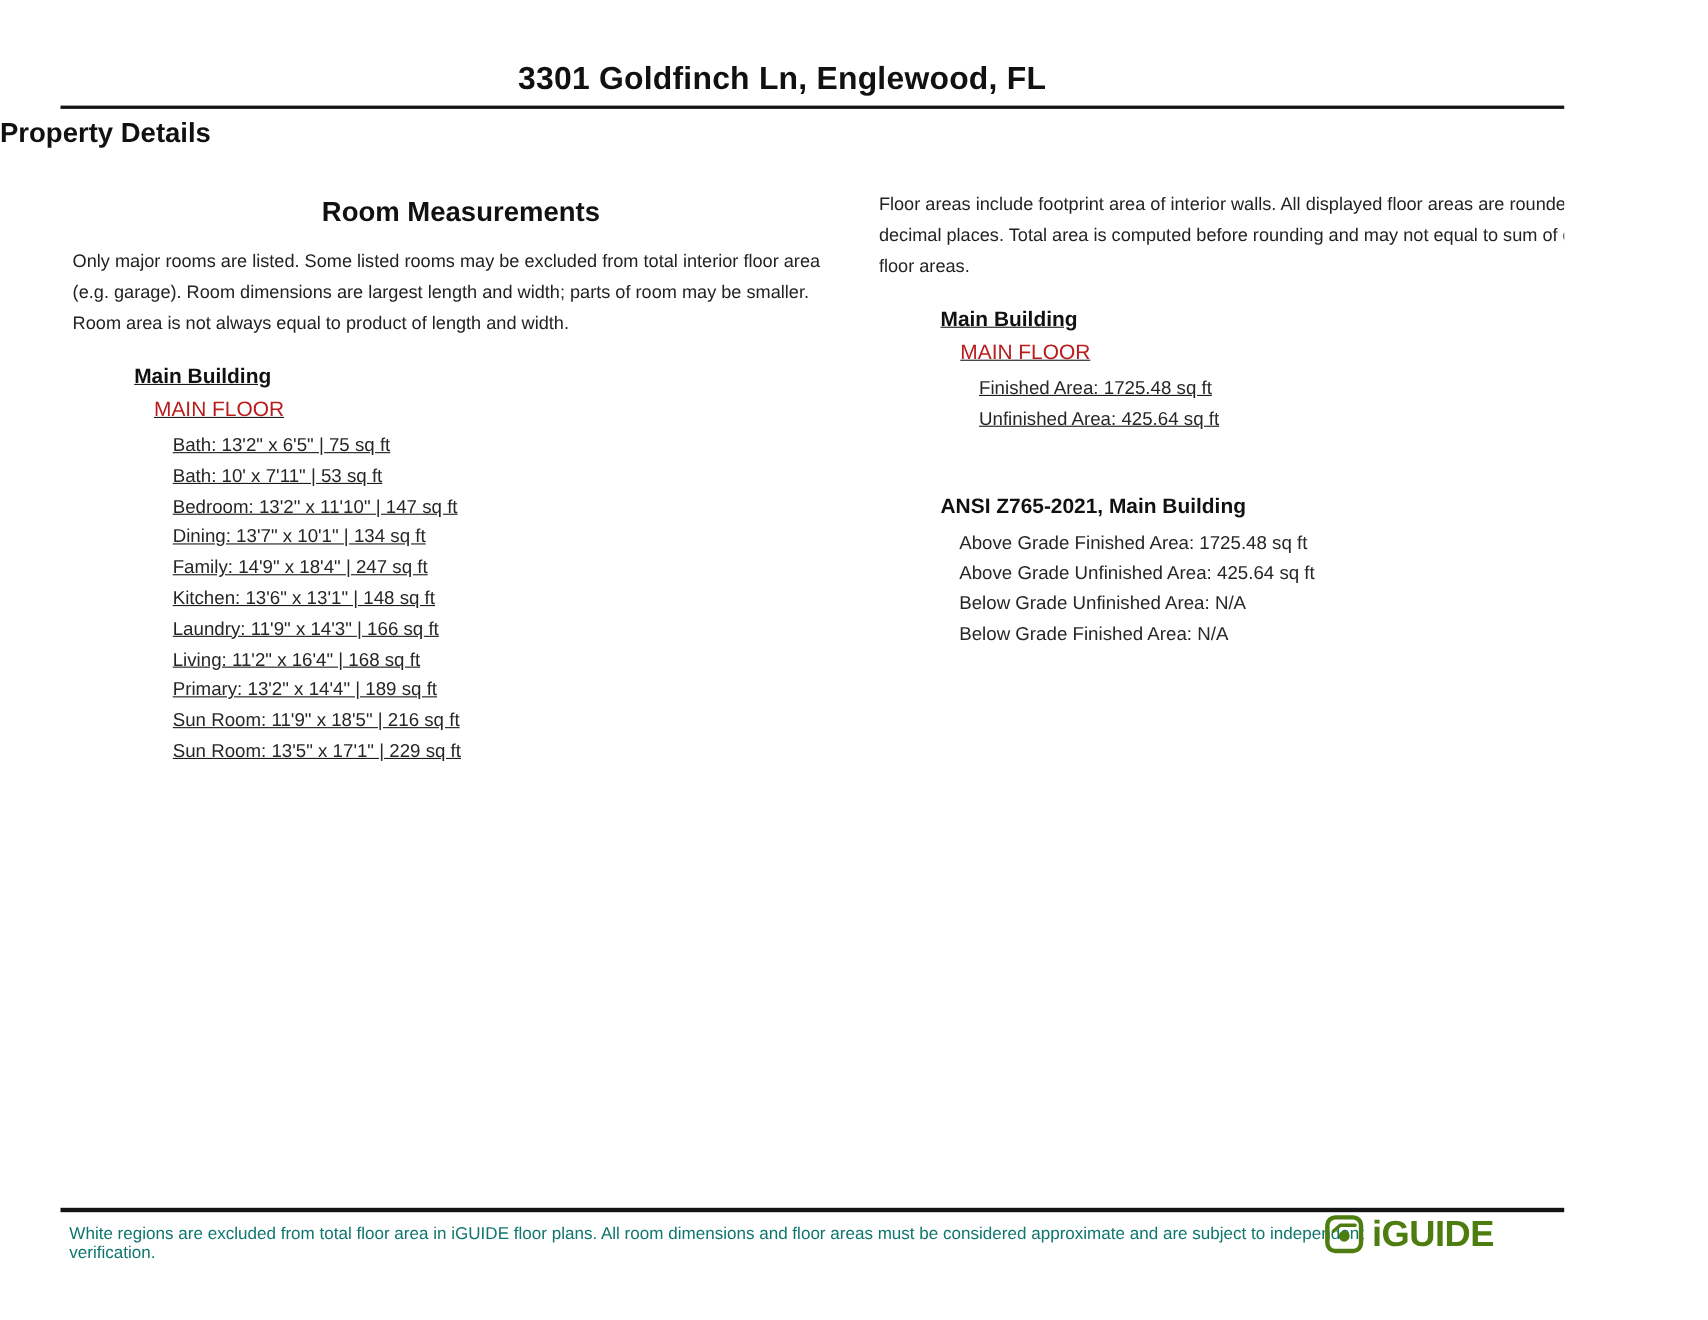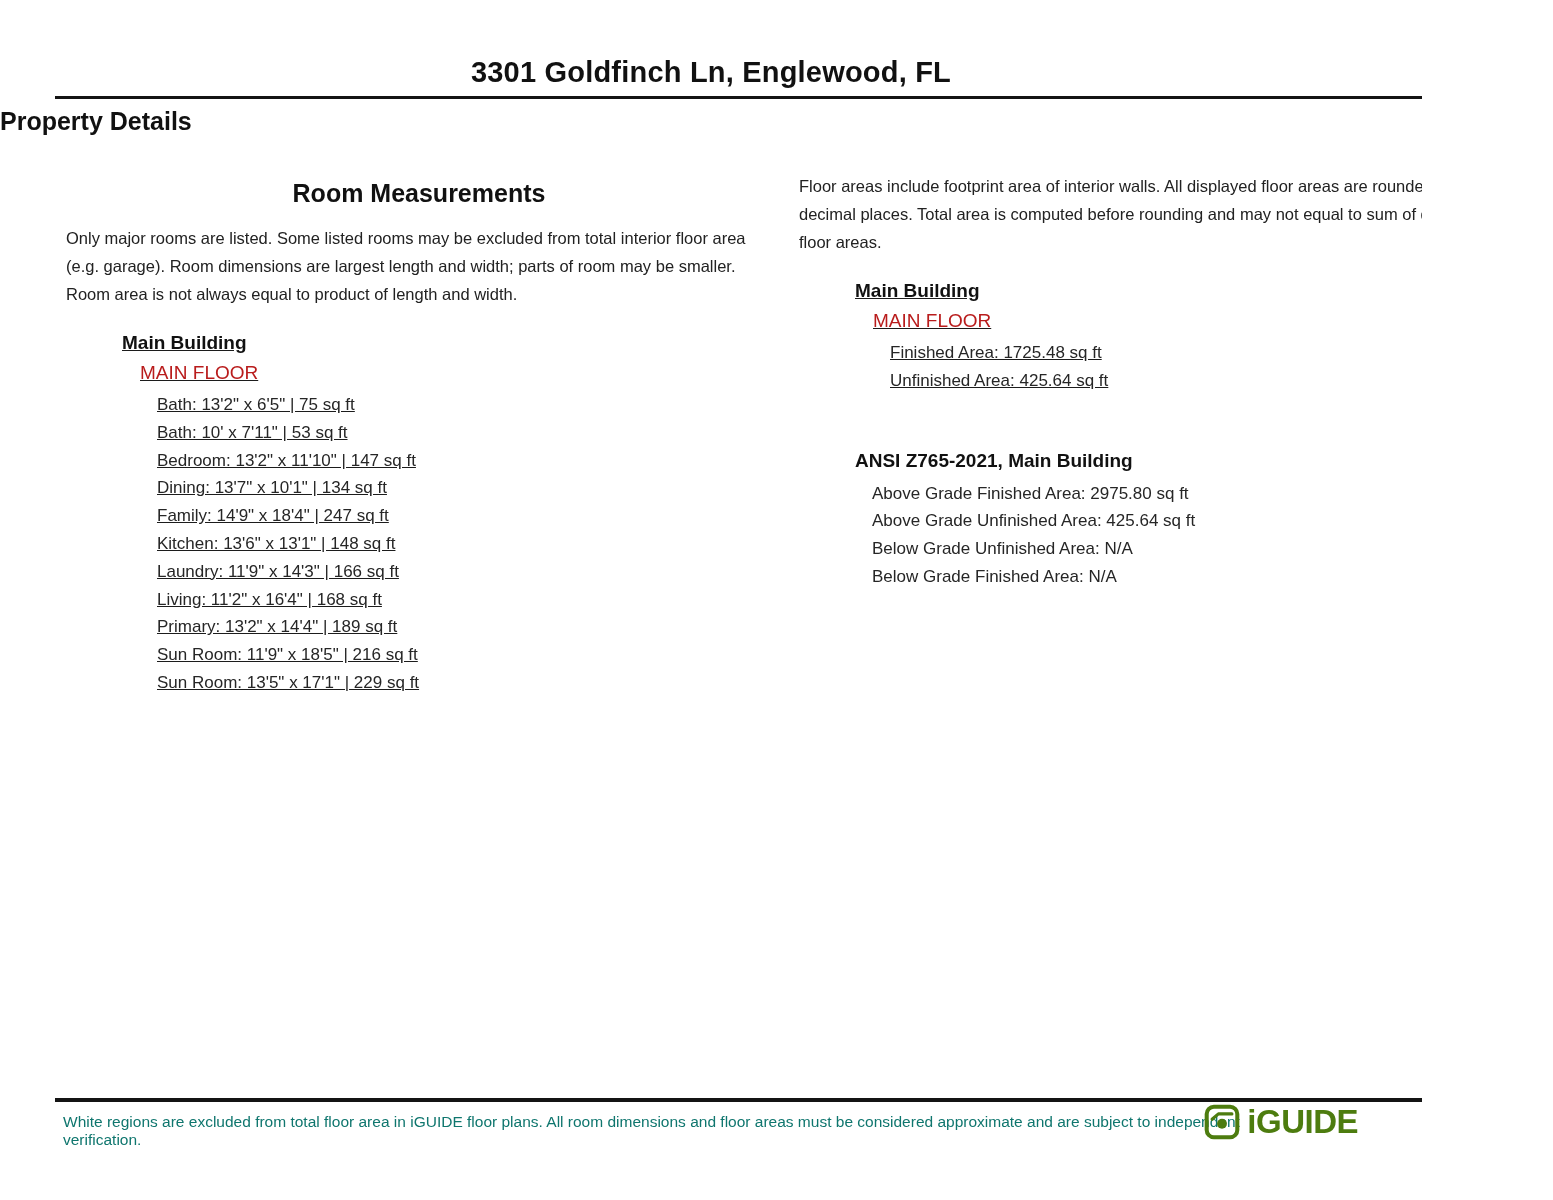--- a/index.html
+++ b/index.html
@@ -172,21 +172,21 @@
       <div class="floor-name">MAIN FLOOR</div>
       <div class="item-list">
         <div>Finished Area: 1725.48 sq ft</div>
         <div>Unfinished Area: 425.64 sq ft</div>
       </div>
     </div>
 
     <div class="ansi-block">
       <div class="ansi-heading">ANSI Z765-2021, Main Building</div>
       <div class="ansi-list">
-        <div>Above Grade Finished Area: 2975.80 sq ft</div>
+        <div>Above Grade Finished Area: 1725.48 sq ft</div>
         <div>Above Grade Unfinished Area: 425.64 sq ft</div>
         <div>Below Grade Unfinished Area: N/A</div>
         <div>Below Grade Finished Area: N/A</div>
       </div>
     </div>
   </div>
 
   <div class="watermark">StellarMLS</div>
 
   <div class="footer-rule"></div>

